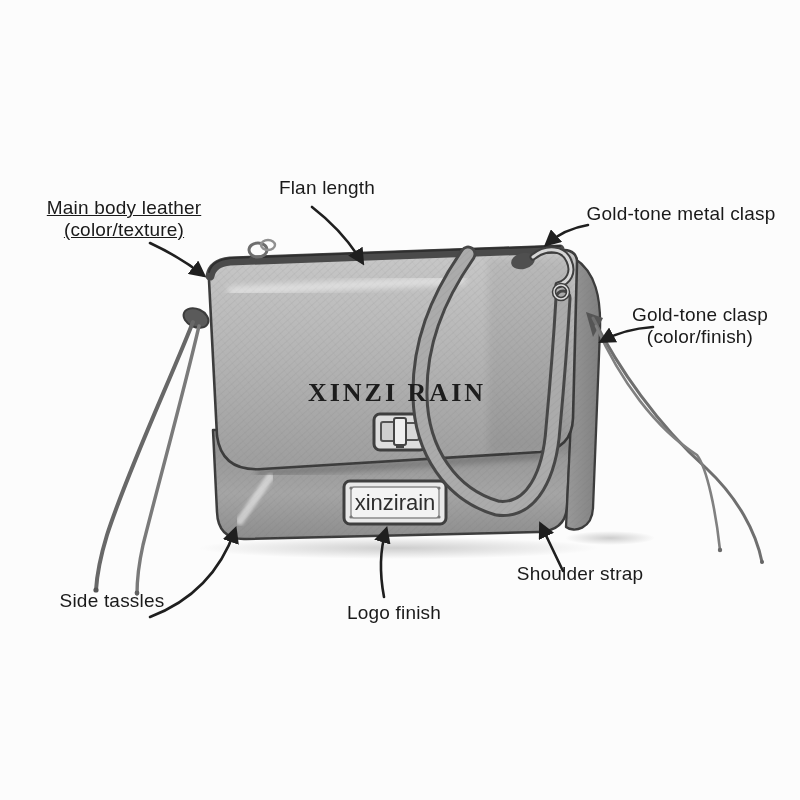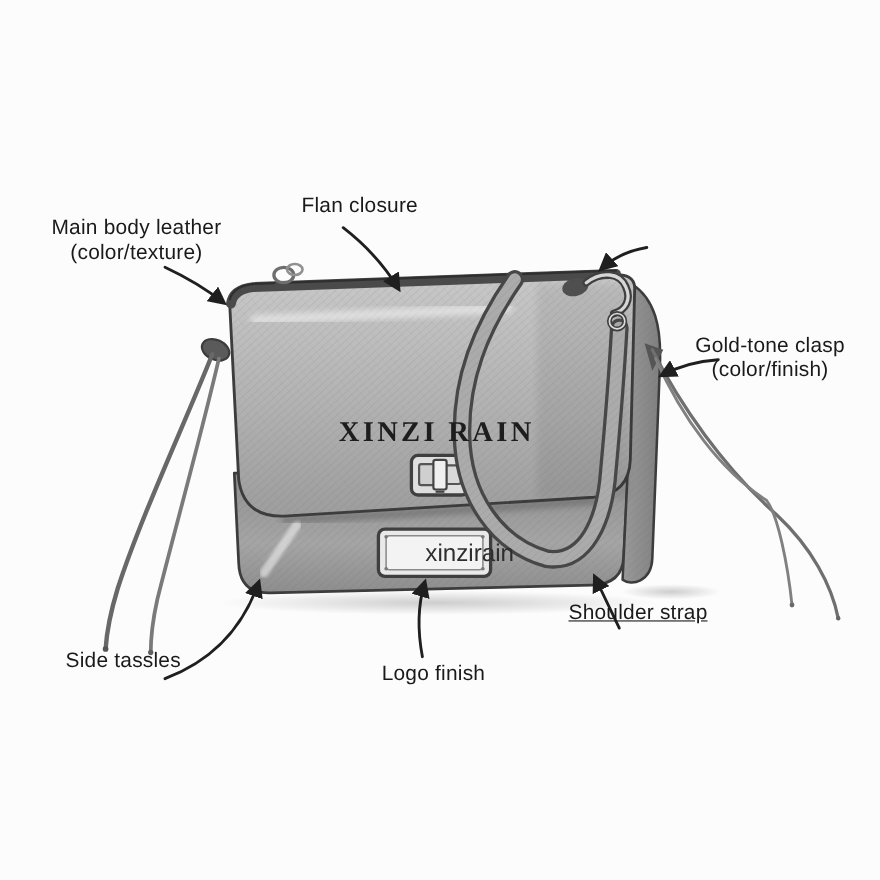--- a/index.html
+++ b/index.html
@@ -24,25 +24,24 @@
     left:297px;top:378px;width:200px;height:30px;
     text-align:center;
     font-family:"Liberation Serif", serif;
     font-size:26px;line-height:30px;
     letter-spacing:3px;
     color:#1d1d1d;
     font-weight:700;
   }
   .patch-text{
     position:absolute;
-    left:332px;top:482px;width:102px;height:41px;
+    left:344px;top:482px;width:102px;height:41px;
     text-align:center;
     font-size:22px;line-height:41px;
     color:#2e2e2e;
-    padding-left:44px;
   }
 </style>
 </head>
 <body>
 
 <div class="stage">
 
   <svg class="art" width="800" height="800" viewBox="0 0 800 800">
     <defs>
       <linearGradient id="flapGrad" x1="0" y1="255" x2="0" y2="470" gradientUnits="userSpaceOnUse">
@@ -172,42 +171,43 @@
       <path d="M 150,617 Q 213,593 235,530" marker-end="url(#ah)"></path>
       <path d="M 384,597 Q 377,560 386,530" marker-end="url(#ah)"></path>
       <path d="M 563,571 Q 551,546 541,525" marker-end="url(#ah)"></path>
     </g>
   </svg>
 
   <div class="brand-text">XINZI RAIN</div>
 
   <div class="patch-text">xinzirain</div>
 
-  <div class="label" style="left:14px;top:197px;width:220px;">
+  <div class="label" style="left:14px;top:197px;width:220px;text-decoration:underline;">
     <div>Main body leather</div>
     <div>(color/texture)</div>
   </div>
 
   <div class="label" style="left:227px;top:177px;width:200px;">
-    <div>Flan closure</div>
+    <div>Flan length</div>
   </div>
 
   <div class="label" style="left:571px;top:203px;width:220px;">
+    <div>Gold-tone metal clasp</div>
   </div>
 
   <div class="label" style="left:590px;top:304px;width:220px;">
     <div>Gold-tone clasp</div>
     <div>(color/finish)</div>
   </div>
 
   <div class="label" style="left:12px;top:590px;width:200px;">
     <div>Side tassles</div>
   </div>
 
   <div class="label" style="left:294px;top:602px;width:200px;">
     <div>Logo finish</div>
   </div>
 
-  <div class="label" style="left:470px;top:547px;width:220px;text-decoration:underline;">
+  <div class="label" style="left:470px;top:563px;width:220px;">
     <div>Shoulder strap</div>
   </div>
 
 </div>
 
 </body></html>

